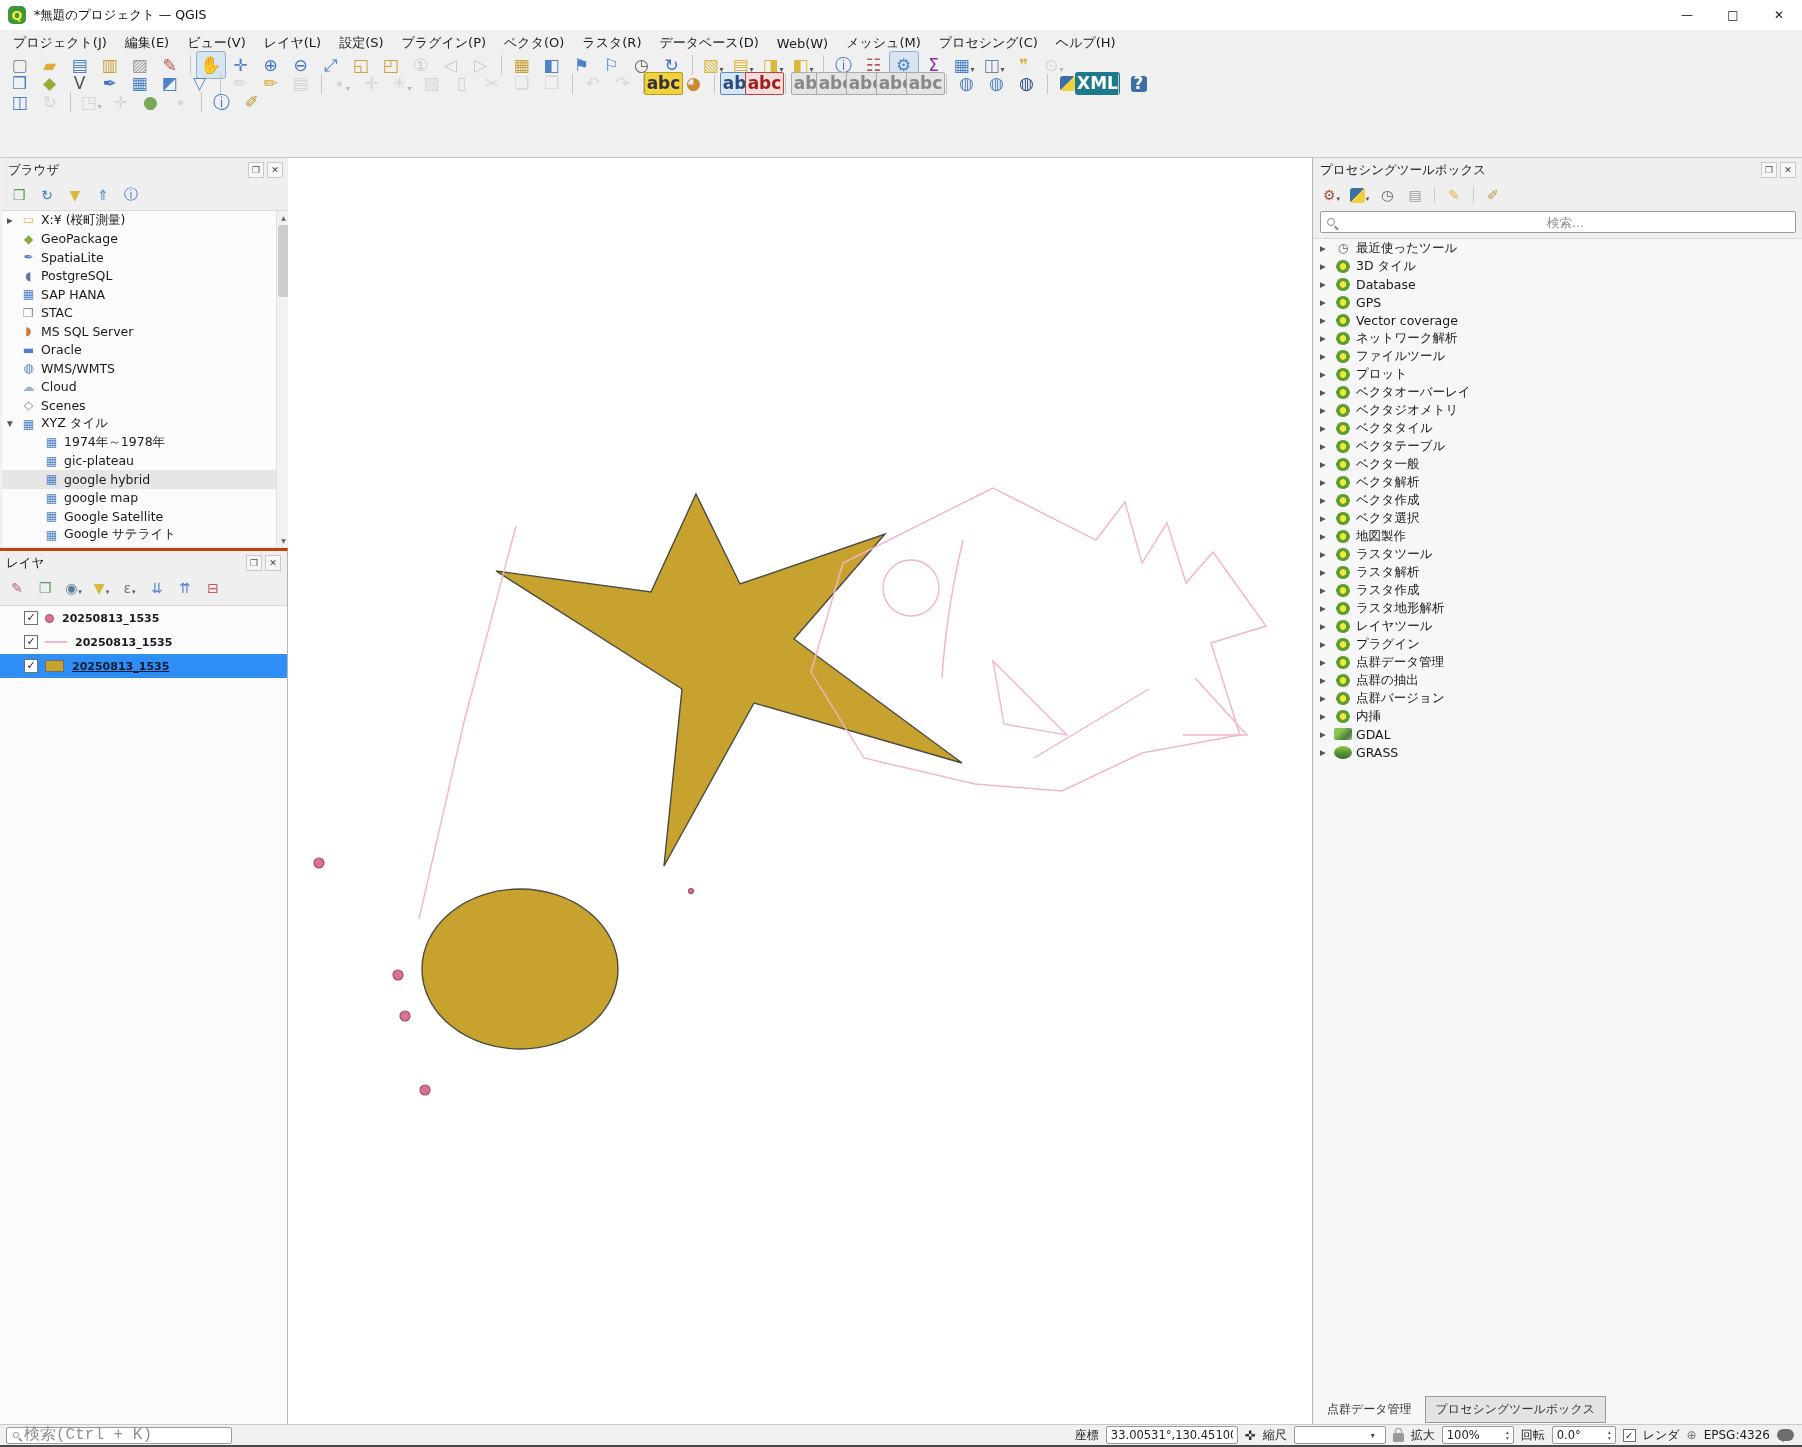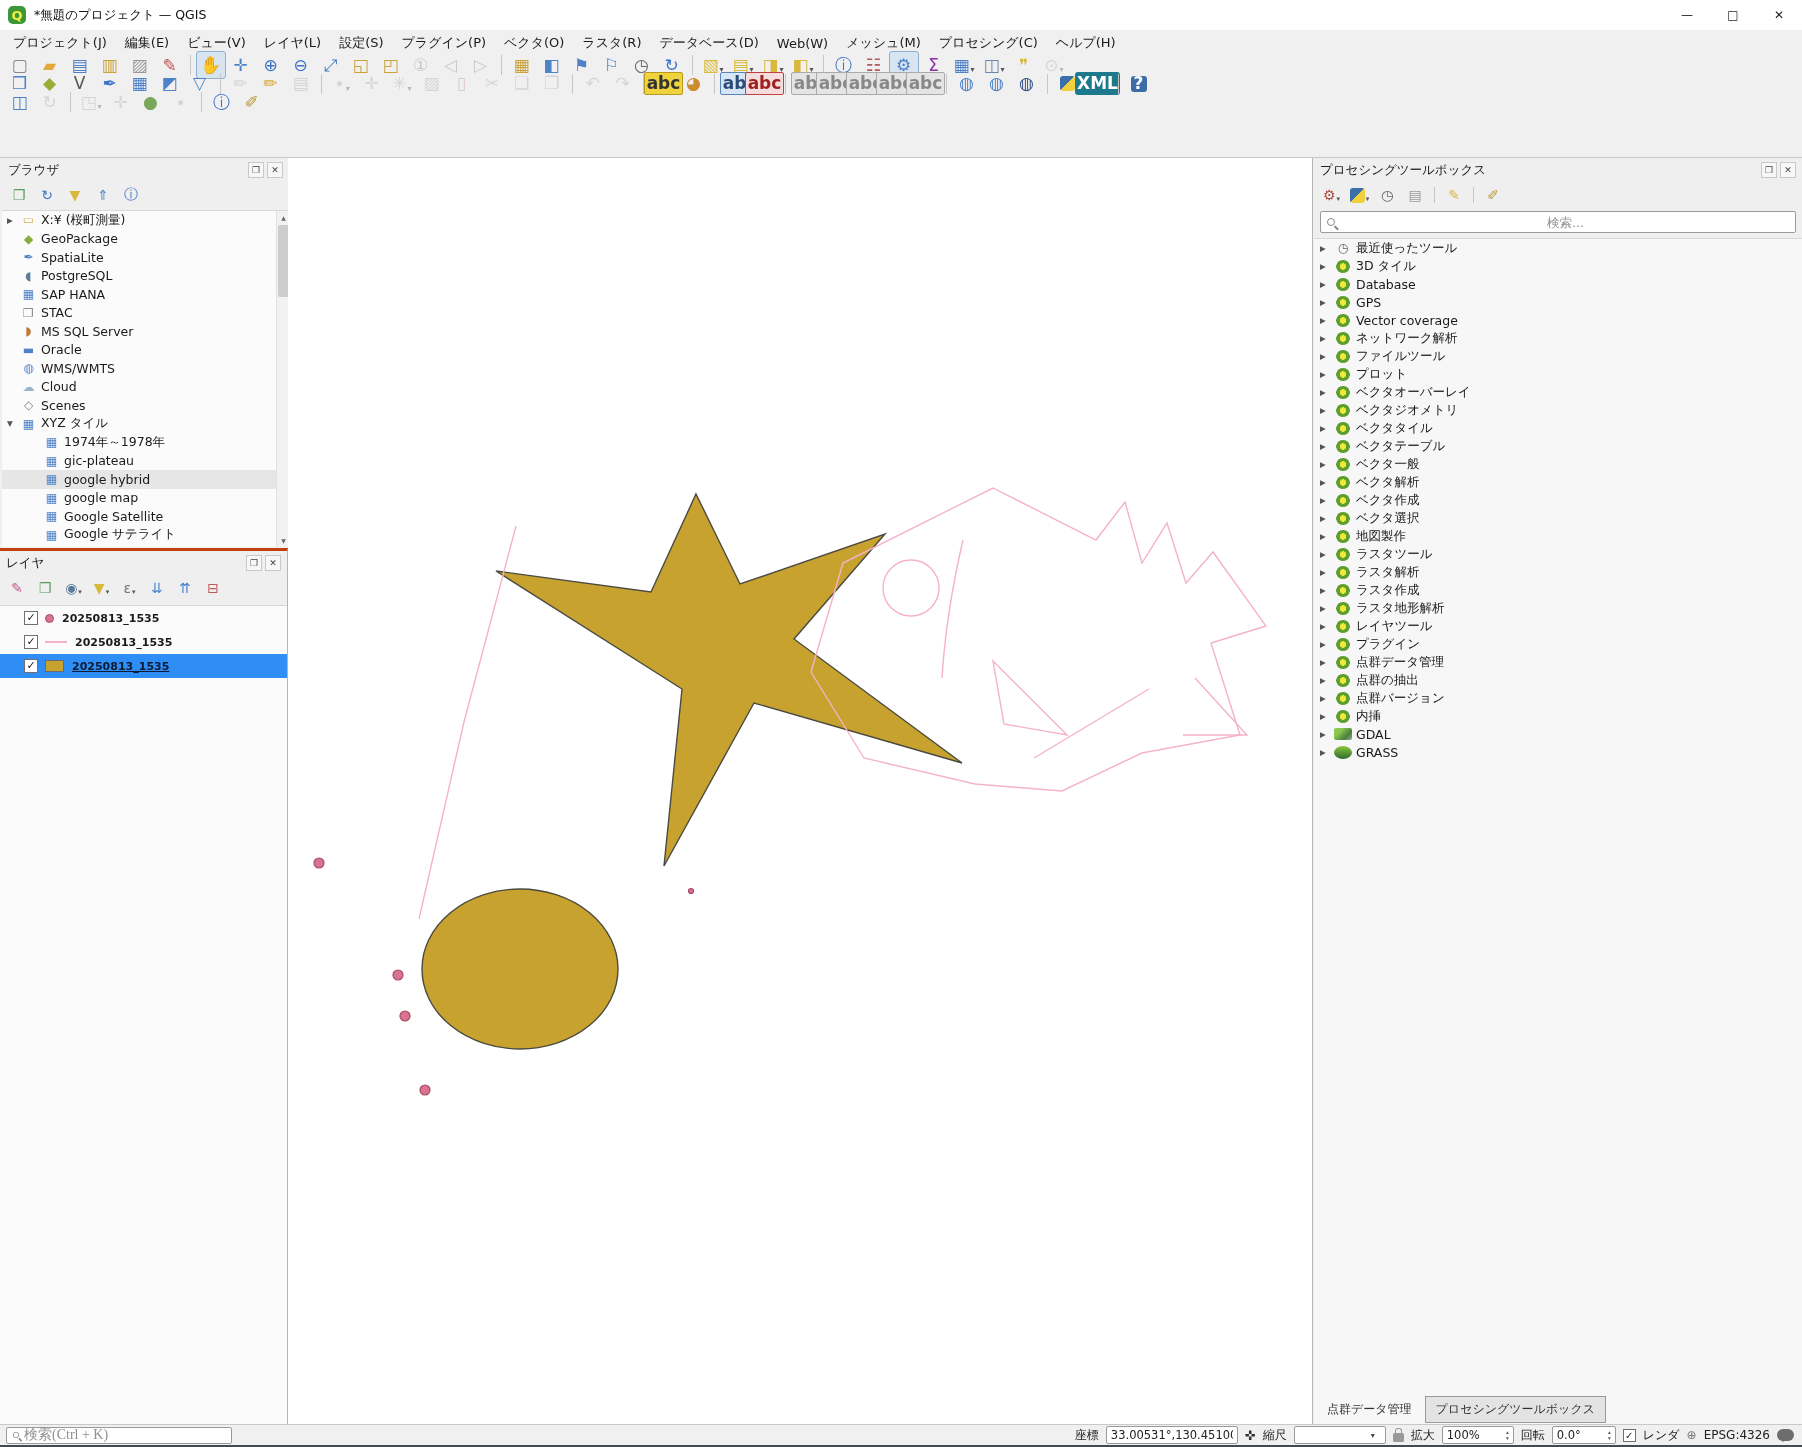--- a/index.html
+++ b/index.html
@@ -91,21 +91,21 @@
   .ic-gdal { width:14px; height:12px; border-radius:2px; background:linear-gradient(135deg,#8cc850 30%,#4a7f3e 70%,#9aa89a); }
   .ic-grass { width:13px; height:13px; border-radius:50%; background:linear-gradient(180deg,#8cc63f,#2e6b2e); }
   .dock-tabs { position:absolute; left:1314px; top:1396px; width:488px; height:28px; display:flex; align-items:flex-start; padding-left:2px; gap:2px; }
   .dock-tab { padding:4px 10px; font-size:12px; color:#333; border:1px solid transparent; }
   .dock-tab.active { background:#e3e3e3; border-color:#9a9a9a; }
 
   
   .statusbar { position:absolute; left:0; right:0; bottom:0; height:23px; background:#f0f0f0; border-top:1px solid #c9c9c9; box-shadow:inset 0 -2px 0 #454a4f; display:flex; align-items:center; padding:0 8px 2px 6px; gap:7px; font-size:12px; color:#222; }
   .sb-search { width:226px; height:17px; border:1px solid #9a9a9a; border-radius:2px; background:#fff; display:flex; align-items:center; padding:0 5px; }
   .sb-search .mag { transform:scale(.8); margin-right:4px; }
-  .sb-search input { border:none; outline:none; flex:1; font-size:14px; color:#333; background:transparent; font-family:Liberation Serif, serif; }
+  .sb-search input { border:none; outline:none; flex:1; font-size:16px; color:#333; background:transparent; font-family:Liberation Mono, monospace; }
   .sb-search input::placeholder { color:#909090; }
   .sb-spacer { flex:1; }
   .sb-label { white-space:nowrap; font-size:12px; }
   .sb-box { height:18px; border:1px solid #9a9a9a; background:#fff; display:flex; align-items:center; padding:0 4px; border-radius:2px; }
   .sb-box input { border:none; outline:none; font-size:11.5px; color:#222; width:100%; background:transparent; font-family:inherit; }
   .spin { display:flex; flex-direction:column; justify-content:center; font-size:5.5px; color:#555; line-height:1.1; padding-left:3px; }
   .combo-arrow { font-size:8px; color:#444; padding-left:14px; }
   .lockicon { width:11px; height:9px; background:#9a9a9a; border-radius:1.5px; position:relative; margin-top:4px; }
   .lockicon::before { content:""; position:absolute; top:-5px; left:2px; width:5px; height:5px; border:1.5px solid #9a9a9a; border-bottom:none; border-radius:3px 3px 0 0; }
   .cbx { width:13px; height:13px; border:1px solid #707070; background:#fff; font-size:10px; line-height:11px; text-align:center; color:#222; }

